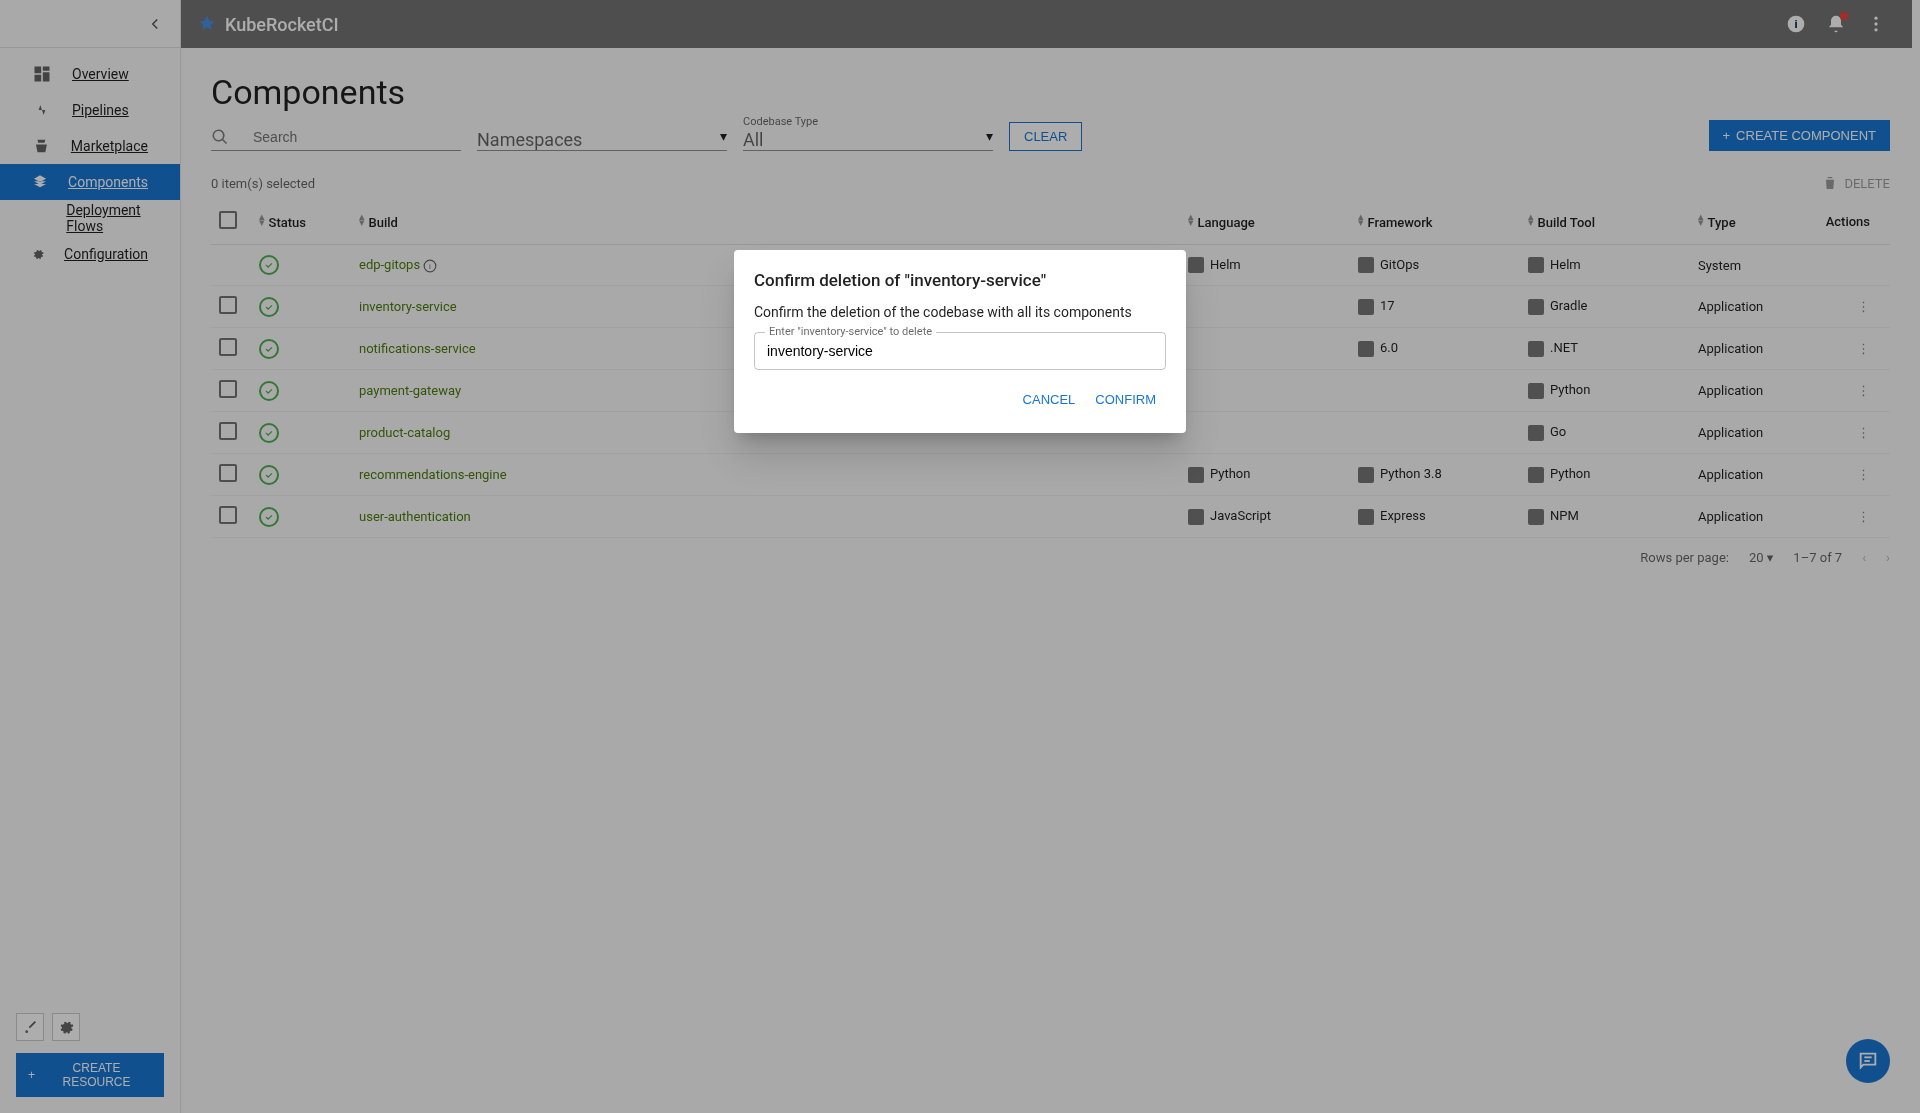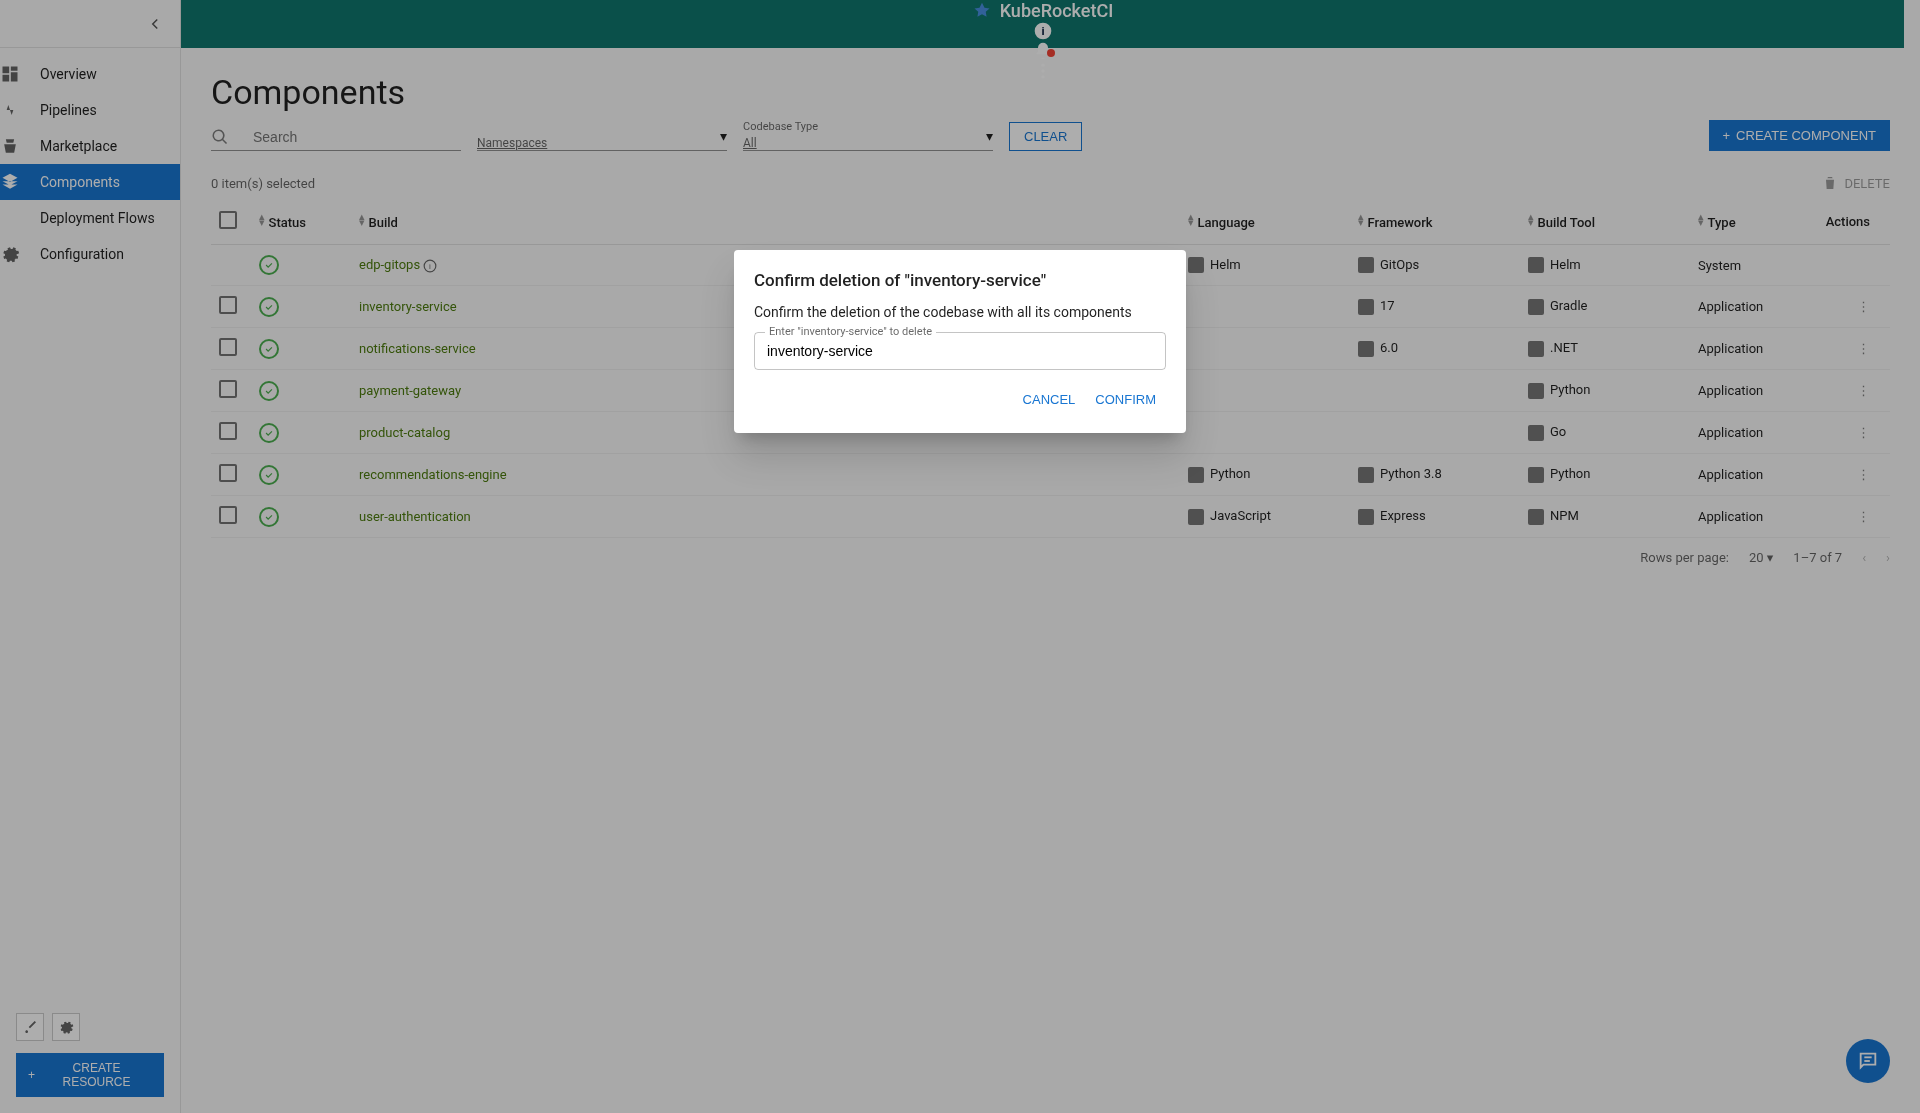--- a/index.html
+++ b/index.html
@@ -1,42 +1,42 @@
 <!DOCTYPE html>
 <html><head>
 <meta charset="utf-8">
 <style>
 * { box-sizing: border-box; margin: 0; padding: 0; }
 body { font-family: Roboto, Arial, sans-serif; font-size: 14px; background: #fafafa; color: rgba(0,0,0,0.87); overflow: hidden; width: 1449px; height: 837px; position: relative; }
-.topbar { position: fixed; top: 0; left: 181px; right: 16px; height: 48px; background: #0f766e; display: flex; align-items: center; padding: 0 16px; color: #fff; z-index: 10; flex-direction: column; }
+.topbar { position: fixed; top: 0; left: 181px; right: 8px; height: 48px; background: #737373; display: flex; align-items: center; padding: 0 16px; color: #fff; z-index: 10; }
 .logo { display: flex; align-items: center; gap: 8px; font-size: 18px; font-weight: 500; }
 .logo svg { width: 20px; height: 20px; }
 .topbar-spacer { flex: 1; }
 .topbar-icon { width: 40px; height: 40px; display: flex; align-items: center; justify-content: center; cursor: pointer; color: #fff; position: relative; }
 .sidebar { position: fixed; top: 0; left: 0; width: 181px; height: 100%; background: #fafafa; border-right: 1px solid #e0e0e0; display: flex; flex-direction: column; z-index: 11; }
 .sidebar-top { height: 48px; display: flex; align-items: center; justify-content: flex-end; padding-right: 16px; border-bottom: 1px solid #e0e0e0; }
 .sidebar-items { flex: 1; padding-top: 8px; }
-.sidebar-item { display: flex; align-items: center; height: 36px; padding: 0 0; gap: 20px; cursor: pointer; color: rgba(0,0,0,0.87); font-size: 14px; }
+.sidebar-item { display: flex; align-items: center; height: 36px; padding: 0 32px; gap: 20px; cursor: pointer; color: rgba(0,0,0,0.87); font-size: 14px; text-decoration: underline; }
 .sidebar-item.active { background: #1976d2; color: #fff; }
 .sidebar-item.active svg { fill: #fff; }
 .sidebar-item svg { width: 20px; height: 20px; fill: rgba(0,0,0,0.6); }
 .sidebar-bottom { padding: 16px; display: flex; flex-direction: column; gap: 12px; }
 .bottom-icons { display: flex; gap: 8px; }
 .bottom-icon { width: 28px; height: 28px; border: 1px solid #ccc; display: flex; align-items: center; justify-content: center; cursor: pointer; background: #fff; }
 .create-resource-btn { background: #1976d2; color: #fff; border: none; padding: 8px 12px; font-size: 12px; font-weight: 500; cursor: pointer; display: flex; align-items: center; gap: 6px; justify-content: center; }
 .main { position: fixed; top: 48px; left: 181px; right: 0; bottom: 0; padding: 24px 30px; overflow: auto; }
 .page-title { font-size: 34px; font-weight: 400; margin-bottom: 8px; }
 .page-desc { font-size: 14px; color: rgba(0,0,0,0.6); margin-bottom: 24px; }
 .page-desc a { color: #1976d2; text-decoration: none; font-size: 12px; }
 .filters { display: flex; gap: 16px; align-items: flex-end; margin-bottom: 16px; }
 .search-field { width: 250px; border-bottom: 1px solid rgba(0,0,0,0.42); display: flex; align-items: center; gap: 24px; padding-bottom: 4px; }
 .search-field input { border: none; outline: none; font-size: 14px; flex: 1; background: transparent; }
 .select-field { width: 250px; border-bottom: 1px solid rgba(0,0,0,0.42); position: relative; padding-bottom: 0; }
 .select-label-top { font-size: 11px; color: rgba(0,0,0,0.6); position: absolute; top: -14px; }
-.select-value { font-size: 12px; color: rgba(0,0,0,0.6); text-decoration: underline; }
+.select-value { font-size: 18px; color: rgba(0,0,0,0.6); }
 .select-arrow { position: absolute; right: 0; bottom: 6px; }
 .clear-btn { border: 1px solid #1976d2; color: #1976d2; background: #fff; padding: 6px 14px; font-size: 13px; cursor: pointer; }
 .filters-spacer { flex: 1; }
 .create-component-btn { background: #1976d2; color: #fff; border: none; padding: 8px 14px; font-size: 13px; font-weight: 500; cursor: pointer; display: flex; align-items: center; gap: 6px; }
 .selection-row { display: flex; align-items: center; padding: 8px 0; font-size: 13px; color: rgba(0,0,0,0.6); }
 .delete-btn { color: rgba(0,0,0,0.38); display: flex; align-items: center; gap: 6px; font-size: 13px; cursor: pointer; }
 table { width: 100%; border-collapse: collapse; }
 thead th { text-align: left; font-weight: 500; font-size: 13px; padding: 12px 8px; border-bottom: 1px solid #e0e0e0; }
 tbody td { padding: 10px 8px; border-bottom: 1px solid #eee; font-size: 13px; }
 .checkbox { width: 18px; height: 18px; border: 2px solid rgba(0,0,0,0.54); border-radius: 2px; display: inline-block; }

